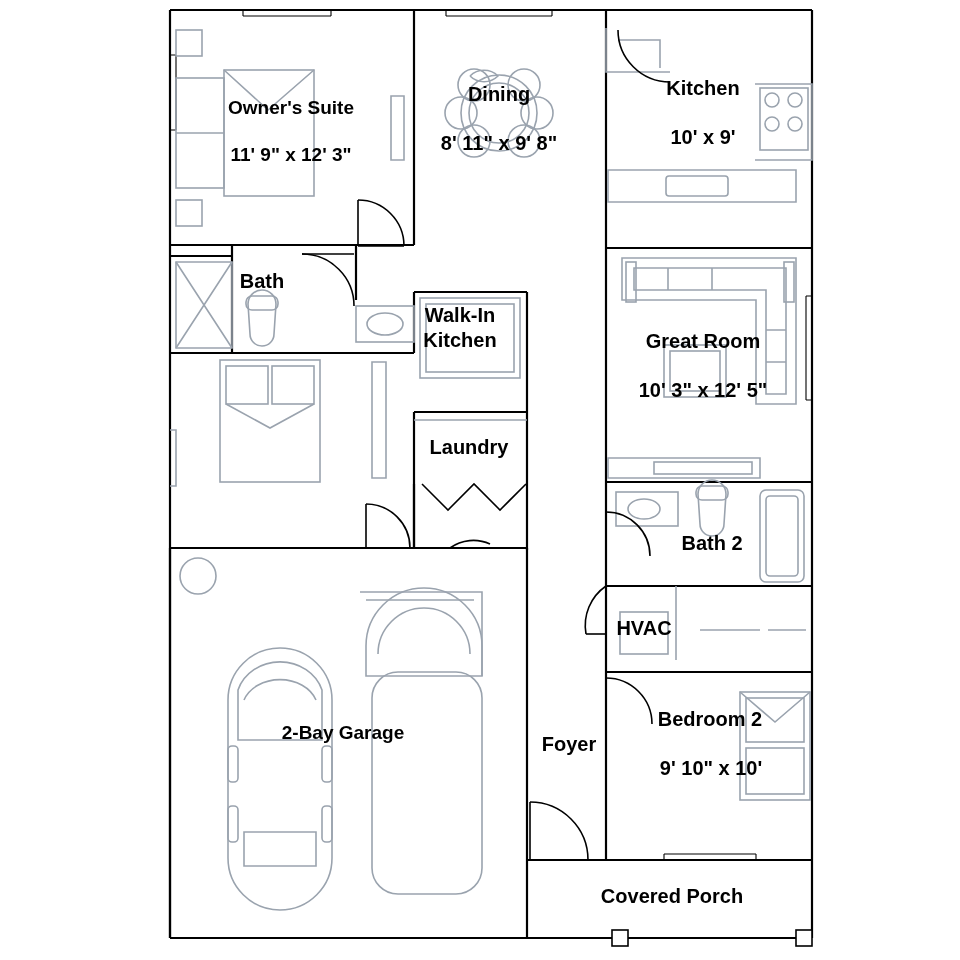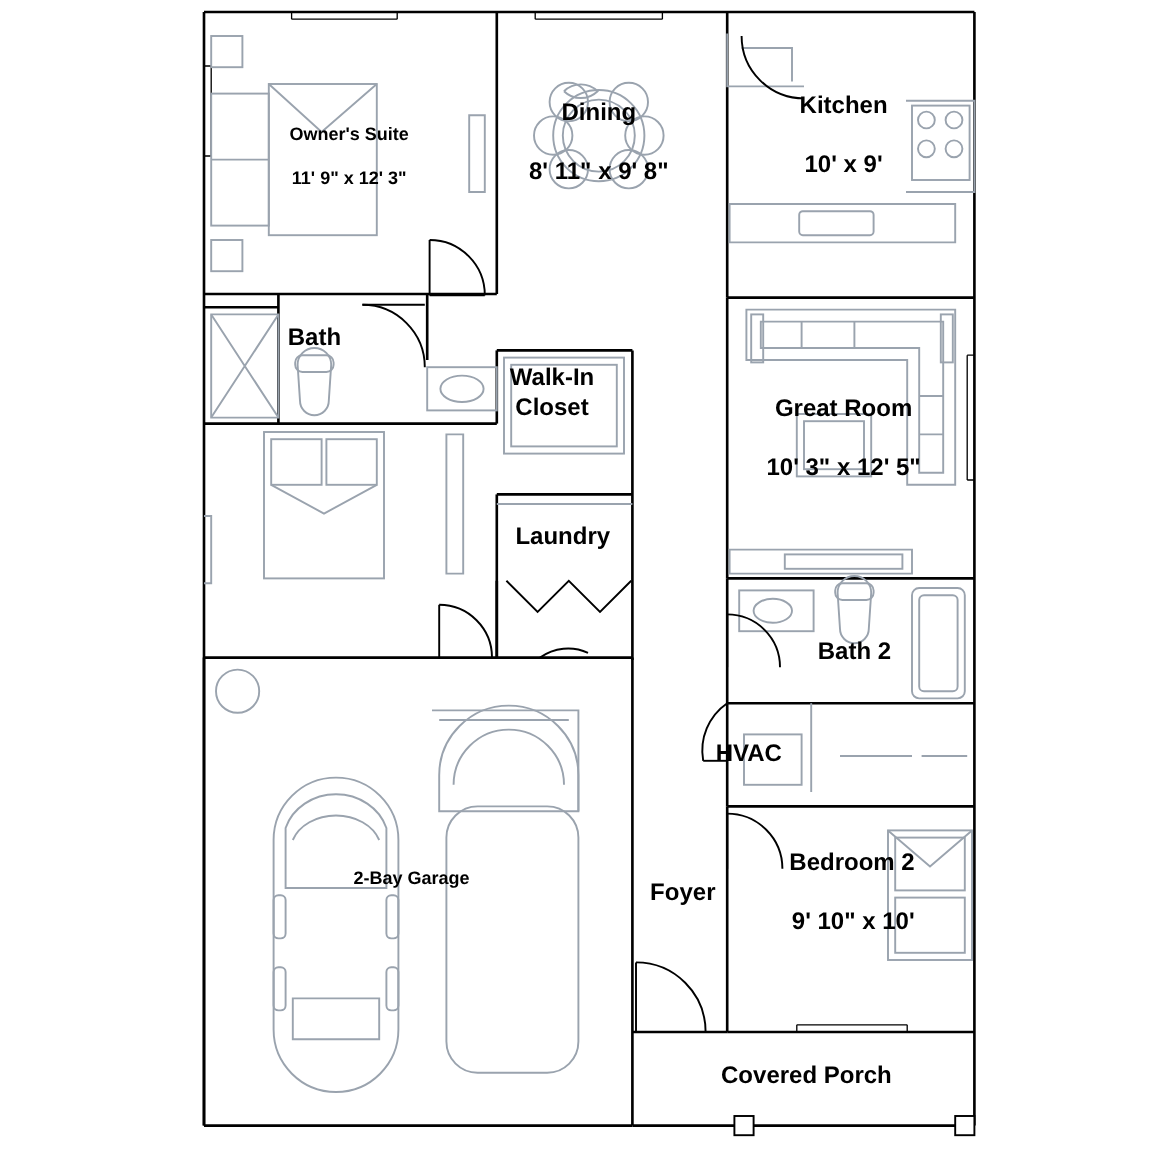--- a/index.html
+++ b/index.html
@@ -27,21 +27,21 @@
     text-align: center;
     color: #000000;
     font-weight: bold;
     line-height: 1.22;
     white-space: pre-line;
     transform: translate(-50%, -50%);
     pointer-events: none;
   }
   .label .name { display: block; }
   .label .dim { display: block; }
-  .lbl-lg { font-size: 15px; }
+  .lbl-lg { font-size: 19px; }
   .lbl-md { font-size: 20px; }
 </style>
 </head>
 <body>
 
 <div id="plan">
 
   <svg width="960" height="960" viewBox="0 0 960 960">
     <g fill="none" stroke="#000000" stroke-width="2.2" shape-rendering="geometricPrecision">
 
@@ -251,38 +251,38 @@
     <span class="name">Kitchen</span>
     <span class="dim">10' x 9'</span>
   </div>
 
   <div class="label lbl-md" style="left:262px; top:282px;">
     <span class="name">Bath</span>
   </div>
 
   <div class="label lbl-md" style="left:460px; top:328px;">
     <span class="name">Walk-In
-Closet</span>
+Kitchen</span>
   </div>
 
   <div class="label lbl-md" style="left:703px; top:366px;">
     <span class="name">Great Room</span>
     <span class="dim">10' 3" x 12' 5"</span>
   </div>
 
 
   <div class="label lbl-md" style="left:469px; top:448px;">
     <span class="name">Laundry</span>
   </div>
 
   <div class="label lbl-md" style="left:712px; top:544px;">
     <span class="name">Bath 2</span>
   </div>
 
-  <div class="label lbl-md" style="left:624px; top:629px;">
+  <div class="label lbl-md" style="left:644px; top:629px;">
     <span class="name">HVAC</span>
   </div>
 
   <div class="label lbl-md" style="left:710px; top:744px;text-align:right;">
     <span class="name">Bedroom 2</span>
     <span class="dim">9' 10" x 10'</span>
   </div>
 
   <div class="label lbl-lg" style="left:343px; top:733px;text-align:right;">
     <span class="name">2-Bay Garage</span>

